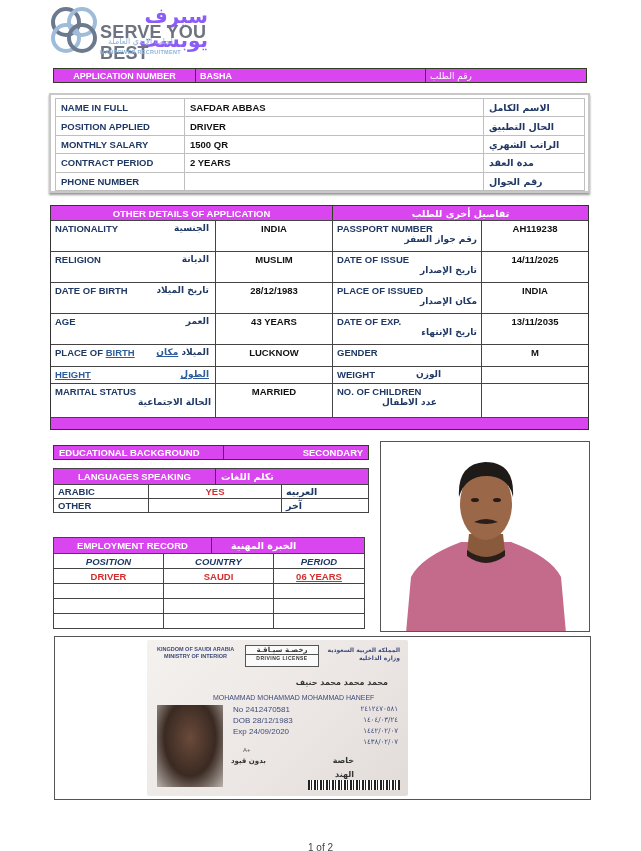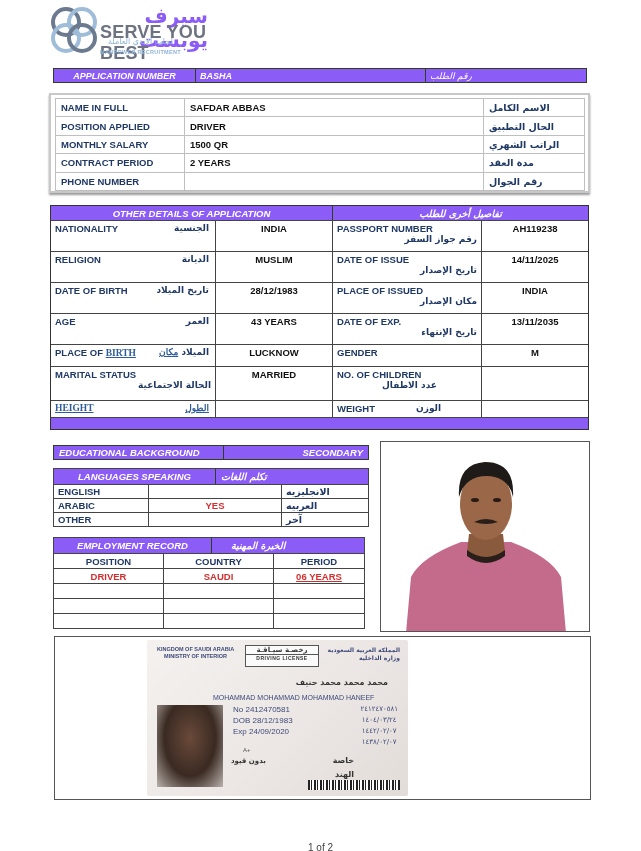--- a/index.html
+++ b/index.html
@@ -1,21 +1,21 @@
 <!DOCTYPE html>
 <html><head>
 <meta charset="utf-8">
 <style>
   * { box-sizing: border-box; margin: 0; padding: 0; }
   html, body { width: 641px; height: 851px; background: #ffffff; overflow: hidden; }
   body { position: relative; font-family: "Liberation Sans", "DejaVu Sans", sans-serif; color: #1f2d4e; }
   .abs { position: absolute; }
-  .green { background: #8b5cf6; color: #ffffff; font-style: italic; }
+  .green { background: #d946ef; color: #ffffff; }
   .red { color: #d32f2f; }
-  .navy { color: #1f3864; }
+  .navy { color: #1f3864; font-style: italic; }
   .ar { direction: rtl; font-family: "DejaVu Sans", sans-serif; }
 
   
   .logo { left: 48px; top: 4px; width: 160px; height: 56px; }
   .logo-mark { left: 0; top: 0; width: 52px; height: 52px; }
   .logo-text-ar { left: 58px; top: 0; font-size: 20px; color: #8b5cf6; font-weight: bold; }
   .logo-text-en { left: 52px; top: 18px; font-size: 18px; color: #6d7380; font-weight: bold; letter-spacing: 0.2px; }
   .logo-sub-ar { left: 60px; top: 33px; font-size: 8px; color: #8fb3d6; }
   .logo-sub-en { left: 52px; top: 45px; font-size: 5.5px; color: #8fb3d6; letter-spacing: 0.3px; font-weight: bold; }
 
@@ -40,21 +40,21 @@
   .d-row > div { border-right: 1px solid #444; padding: 2px 4px; }
   .d-row > div:last-child { border-right: none; }
   .c1 { width: 165px; position: relative; }
   .c2 { width: 117px; text-align: center; font-weight: bold; color: #111; }
   .c3 { width: 149px; position: relative; }
   .c4 { flex: 1; text-align: center; font-weight: bold; color: #111; }
   .lab { font-weight: bold; color: #1f3864; display: block; }
   .lab-ar { color: #1f3864; font-weight: bold; font-size: 9px; }
   .ar-inline { position: absolute; right: 6px; top: 2px; }
   .ar-below { display: block; text-align: right; }
-  .u { text-decoration: underline; color: #2e5c9a; font-family: Liberation Serif, serif; }
+  .u { text-decoration: underline; color: #2e5c9a; }
   .d-foot { height: 12px; border-top: 1px solid #444; }
 
   
   .edu { left: 53px; top: 445px; width: 316px; height: 15px; border: 1px solid #2f3f22; display: flex; font-size: 9.5px; font-weight: bold; }
   .edu div { display: flex; align-items: center; padding: 0 5px; height: 100%; }
 
   
   .lang { left: 53px; top: 468px; width: 316px; border: 1px solid #444; font-size: 9.5px; }
   .lang-head { display: flex; height: 15px; font-weight: bold; }
   .lang-head div { display: flex; align-items: center; height: 100%; padding: 0 5px; }
@@ -83,21 +83,21 @@
   .license { left: 147px; top: 640px; width: 261px; height: 156px; background: linear-gradient(135deg, #f4f1ef 0%, #ebe6e3 60%, #e2dcd9 100%); border-radius: 2px; overflow: hidden; font-size: 6px; color: #3a3a5a; }
   .lic-t1 { position: absolute; left: 10px; top: 6px; font-size: 5.5px; font-weight: bold; color: #3e4a7a; text-align: center; line-height: 1.3; }
   .lic-badge { position: absolute; left: 98px; top: 5px; width: 74px; height: 22px; border: 1px solid #555; background: #fbfafa; text-align: center; }
   .lic-badge .b-ar2 { font-size: 7px; font-weight: bold; color: #333; }
   .lic-badge .b-en { font-size: 5px; border-top: 1px solid #555; font-weight: bold; letter-spacing: 0.5px; color: #333; }
   .lic-t2 { position: absolute; right: 8px; top: 6px; font-size: 6px; font-weight: bold; color: #3e4a7a; text-align: right; line-height: 1.3; }
   .lic-arname { position: absolute; right: 20px; top: 38px; font-size: 8px; font-weight: bold; color: #333; }
   .lic-name { position: absolute; left: 66px; top: 54px; font-size: 7px; color: #3e4a7a; white-space: nowrap; }
   .lic-face { position: absolute; left: 10px; top: 65px; width: 66px; height: 82px; background: radial-gradient(ellipse at 50% 40%, #6a4a3a 0%, #3a2a22 55%, #b9b2ac 100%); }
   .lic-fields { position: absolute; left: 86px; top: 64px; font-size: 8px; color: #3e4a7a; line-height: 11px; }
-  .lic-fields-ar { position: absolute; right: 10px; top: 64px; font-size: 7px; color: #3e4a7a; line-height: 11px; text-align: center; }
+  .lic-fields-ar { position: absolute; right: 10px; top: 64px; font-size: 7px; color: #3e4a7a; line-height: 11px; text-align: right; }
   .lic-barcode { position: absolute; right: 8px; bottom: 6px; width: 92px; height: 10px; background: repeating-linear-gradient(90deg, #222 0 2px, #fff 2px 3px, #222 3px 4px, #fff 4px 6px); }
   .lic-blood { position: absolute; left: 96px; top: 107px; font-size: 6px; color: #555; }
   .lic-restr { position: absolute; left: 84px; top: 117px; font-size: 7px; font-weight: bold; color: #333; }
   .lic-type { position: absolute; right: 54px; top: 116px; font-size: 8px; font-weight: bold; color: #333; }
   .lic-nat { position: absolute; right: 54px; top: 130px; font-size: 8px; font-weight: bold; color: #333; }
 
   .pagenum { left: 0; width: 641px; top: 842px; text-align: center; font-size: 10px; color: #444; }
 </style>
 </head>
 <body>
@@ -212,62 +212,57 @@
         <span class="lab"><span>PLACE OF </span><span class="u">BIRTH</span></span>
         <span class="lab-ar ar ar-inline"><span>الميلاد</span> <span class="u">مكان</span></span>
       </div>
     <div class="c2">LUCKNOW</div>
     <div class="c3">
         <span class="lab">GENDER</span>
       </div>
     <div class="c4">M</div>
   </div>
 
+  <div class="d-row" style="height:17px;">
+    <div class="c1">
+        <span class="lab u">HEIGHT</span>
+        <span class="lab-ar ar ar-inline u">الطول</span>
+      </div>
+    <div class="c2"></div>
+    <div class="c3">
+        <span class="lab">WEIGHT</span>
+        <span class="lab-ar ar ar-inline" style="right:40px;">الوزن</span>
+      </div>
+    <div class="c4"></div>
+  </div>
+
   <div class="d-row" style="height:34px;">
     <div class="c1">
         <span class="lab">MARITAL STATUS</span>
         <span class="lab-ar ar ar-below">الحالة الاجتماعية</span>
       </div>
     <div class="c2">MARRIED</div>
     <div class="c3">
         <span class="lab">NO. OF CHILDREN</span>
         <span class="lab-ar ar ar-below" style="padding-right:40px;">عدد الاطفال</span>
-      </div>
-    <div class="c4"></div>
-  </div>
-
-  <div class="d-row" style="height:17px;">
-    <div class="c1">
-        <span class="lab u">HEIGHT</span>
-        <span class="lab-ar ar ar-inline u">الطول</span>
-      </div>
-    <div class="c2"></div>
-    <div class="c3">
-        <span class="lab">WEIGHT</span>
-        <span class="lab-ar ar ar-inline" style="right:40px;">الوزن</span>
       </div>
     <div class="c4"></div>
   </div>
   <div class="d-foot green"></div>
 </div>
 
 <div class="abs edu green">
   <div style="width:170px;border-right:1px solid #2f3f22;">EDUCATIONAL BACKGROUND</div>
   <div style="flex:1;justify-content:flex-end;">SECONDARY</div>
 </div>
 
 <div class="abs lang">
   <div class="lang-head green">
     <div style="width:162px;justify-content:center;border-right:1px solid #2f3f22;">LANGUAGES SPEAKING</div>
     <div style="flex:1;justify-content:flex-end;" class="ar">تكلم اللغات</div>
-  </div>
-  <div class="lang-row">
-    <div class="l1">ENGLISH</div>
-    <div class="l2 red"></div>
-    <div class="l3 ar">الانجليزيه</div>
   </div>
   <div class="lang-row">
     <div class="l1">ARABIC</div>
     <div class="l2 red">YES</div>
     <div class="l3 ar">العربيه</div>
   </div>
   <div class="lang-row">
     <div class="l1">OTHER</div>
     <div class="l2 red"></div>
     <div class="l3 ar">آخر</div>

